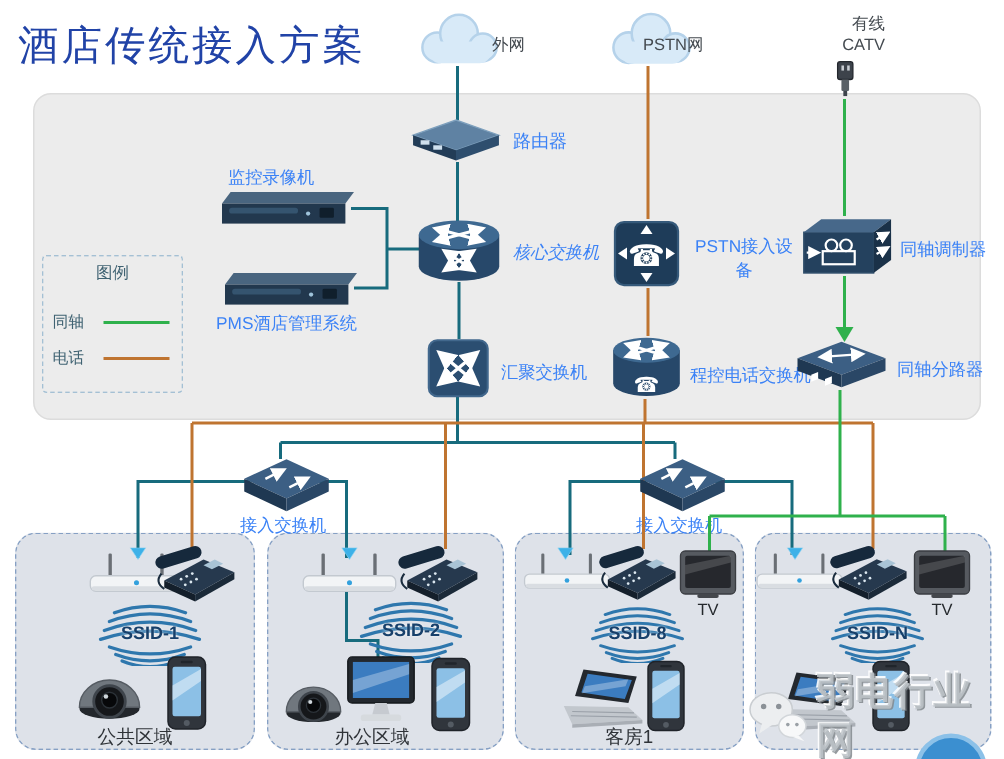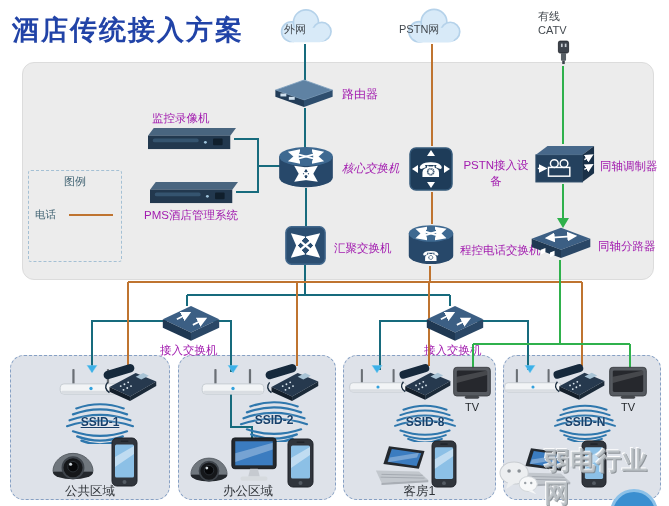--- a/index.html
+++ b/index.html
@@ -1,35 +1,35 @@
 <!DOCTYPE html>
 <html><head>
 <meta charset="utf-8">
 <style>
   html,body{margin:0;padding:0;background:#fff;}
   #stage{position:relative;width:669px;height:506px;background:#fff;overflow:hidden;
          font-family:"Liberation Sans","DejaVu Sans",sans-serif;}
   .abs{position:absolute;}
-  .lbl{position:absolute;font-size:11.5px;color:#a21caf;white-space:nowrap;}
+  .lbl{position:absolute;font-size:11.5px;color:#3b82f6;white-space:nowrap;}
   .panel{position:absolute;left:22px;top:62px;width:630px;height:216px;background:#ececec;
          border:1px solid #dcdcdc;border-radius:12px;}
   .zone{position:absolute;top:355px;height:145px;background:#dee2e9;border:1.6px dashed #86a0c4;
         border-radius:14px;box-sizing:border-box;}
   .zone-name{position:absolute;left:0;right:0;top:128px;text-align:center;font-size:12.5px;color:#2f3338;}
   .legend{position:absolute;left:28px;top:170px;width:94px;height:92px;border:1.5px dashed #a4c0d4;
           border-radius:3px;box-sizing:border-box;padding:3px 6px;}
   .legend-title{text-align:center;font-size:11px;color:#3f6272;margin-bottom:14px;}
   .legend-row{display:flex;align-items:center;height:24px;}
   .legend-row span{font-size:10.5px;color:#3f6272;width:28px;}
   .legend-line{height:2.5px;width:44px;margin-left:6px;}
-  .cloud-label{position:absolute;text-align:left;font-size:11px;color:#444a50;}
+  .cloud-label{position:absolute;text-align:right;font-size:11px;color:#444a50;}
   .ssid{position:absolute;text-align:center;font-size:12px;font-weight:bold;color:#17406b;
         text-shadow:0 0 2px rgba(255,255,255,.8);}
   .tv-lbl{position:absolute;text-align:center;font-size:11px;color:#24282c;}
-  .title{position:absolute;left:12px;top:12px;font-size:27px;font-weight:700;color:#2143a7;letter-spacing:2px;text-align:right;}
+  .title{position:absolute;left:12px;top:12px;font-size:27px;font-weight:400;color:#2143a7;letter-spacing:2px;text-align:right;}
   .wm{position:absolute;left:498px;top:444px;display:flex;align-items:center;z-index:6;}
   .wm-text{font-size:25px;font-weight:bold;letter-spacing:1px;color:rgba(190,196,201,.85);
            text-shadow:1px 1px 0 rgba(130,136,141,.85),-1px -1px 0 rgba(255,255,255,.9);}
   .blue-dot{position:absolute;left:610px;top:489px;width:48px;height:48px;border-radius:50%;
             background:#3b8fd0;border:3px solid #8cc1e8;box-sizing:border-box;z-index:6;}
   svg.icon{position:absolute;overflow:visible;}
 </style>
 </head>
 <body>
 
@@ -275,20 +275,24 @@
     <span>有线</span><br>
     <span>CATV</span>
   </div>
   <svg class="icon" style="left:555px;top:40px;z-index:3;" width="17" height="26">
       <use href="#s-plug"></use>
     </svg>
 
   <div class="legend" style="z-index:3;">
     <div class="legend-title">图例</div>
     <div class="legend-row">
+      <span>同轴</span>
+      <div class="legend-line" style="background: rgb(47, 177, 76);"></div>
+    </div>
+    <div class="legend-row">
       <span>电话</span>
       <div class="legend-line" style="background: rgb(191, 116, 48);"></div>
     </div>
   </div>
 
   <svg class="icon" style="left:272px;top:78px;z-index:3;" width="64" height="31">
       <use href="#s-router"></use>
     </svg>
   <div class="lbl" style="left:342px;top:86px;font-size:12px;">路由器</div>
 
@@ -350,21 +354,21 @@
       </svg>
     <svg class="icon" style="left:76px;top:10px;" width="12" height="9">
         <use href="#s-darrow"></use>
       </svg>
     <svg class="icon" style="left:92px;top:3px;" width="58" height="45">
         <use href="#s-phone"></use>
       </svg>
     <svg class="icon" style="left:50px;top:45px;" width="80" height="44">
         <use href="#s-wifi"></use>
       </svg>
-    <div class="ssid" style="left:50px;top:60px;width:80px;text-decoration:underline;">SSID-1</div>
+    <div class="ssid" style="left:50px;top:60px;width:80px;">SSID-1</div>
     <svg class="icon" style="left:40px;top:85px;" width="46" height="42">
         <use href="#s-dome"></use>
       </svg>
     <svg class="icon" style="left:100px;top:82px;" width="29" height="50">
         <use href="#s-sphone"></use>
       </svg>
     <div class="zone-name">公共区域</div>
   </div>
 
   <div class="abs" style="left:178px;top:355px;width:140px;height:145px;z-index:3;">

